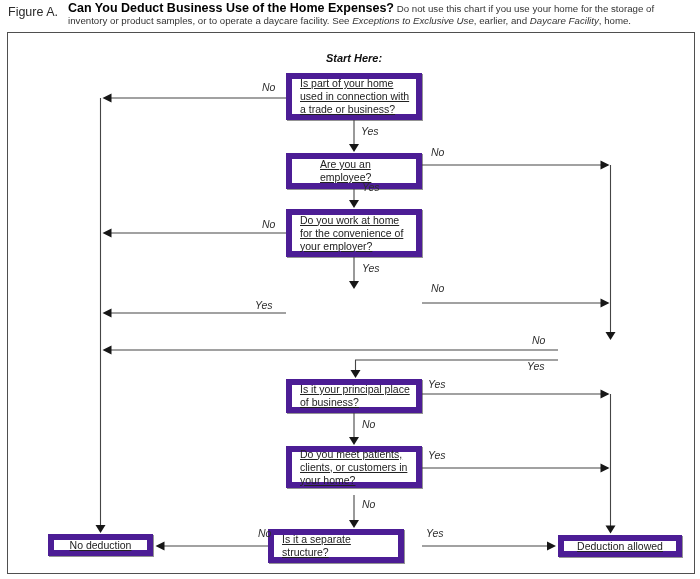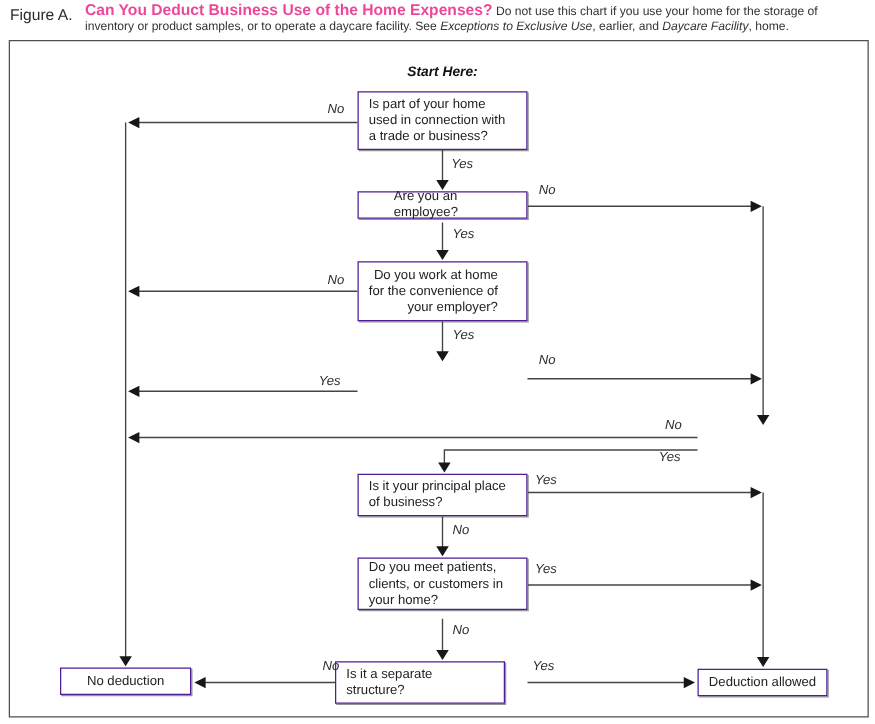--- a/index.html
+++ b/index.html
@@ -9,36 +9,37 @@
     font-family:"Liberation Sans", sans-serif;
   }
   .fig-label {
     position:absolute; left:8px; top:5px;
     font-size:12.5px; color:#2a2a2a;
   }
   .header-text {
     position:absolute; left:68px; top:3px; width:628px;
     font-size:9.7px; line-height:11.5px; color:#333;
   }
-  .header-title { font-weight:bold; font-size:12.5px; color:#ec4899; }
+  .header-title { font-weight:bold; font-size:12.5px; color:#000000; }
   .chart-border {
     position:absolute; left:7px; top:32px; width:686px; height:540px;
     border:1px solid #4f4f4f; background:#fff;
   }
   .flow-svg { position:absolute; left:0; top:0; pointer-events:none; }
   .flow-svg path { stroke:#454545; stroke-width:1.1; fill:none; }
   .flow-svg polygon { fill:#171717; stroke:none; }
   .node {
     position:absolute; box-sizing:border-box;
-    background:#fff; border:1px solid #4c1d95;
+    background:#fff; border:6px solid #4c1d95;
     box-shadow:1px 1px 0 rgba(60,60,60,0.55);
     display:flex; align-items:center;
     padding:1px 4px 1px 8px;
     font-size:10.5px; line-height:13px; color:#222;
     white-space:pre-line;
+    text-decoration:underline;
   }
   .terminal { justify-content:center; text-align:center; padding:1px 2px; }
   .start-label {
     position:absolute; left:286px; top:52px; width:136px;
     text-align:center; font-weight:bold; font-style:italic;
     font-size:11px; color:#111;
   }
   .edge-label {
     position:absolute; font-style:italic; font-size:10.5px; color:#2e2e2e;
   }
@@ -102,34 +103,34 @@
     <polygon points="556,546 547,541.5 547,550.5"></polygon>
     <path d="M286 546 H161"></path>
     <polygon points="155.5,546 164.5,541.5 164.5,550.5"></polygon>
   </svg>
 
   <div class="start-label">Start Here:</div>
 
   <div class="node" style="left:286px;top:73px;width:136px;height:47px;">Is part of your home
 used in connection with
 a trade or business?</div>
-  <div class="node" style="left:286px;top:153px;width:136px;height:22px;padding-left:28px;">Are you an employee?</div>
-  <div class="node" style="left:286px;top:209px;width:136px;height:48px;text-align:right;">Do you work at home
+  <div class="node" style="left:286px;top:153px;width:136px;height:36px;padding-left:28px;">Are you an employee?</div>
+  <div class="node" style="left:286px;top:209px;width:136px;height:48px;">Do you work at home
 for the convenience of
 your employer?</div>
   <div class="node" style="left:286px;top:379px;width:136px;height:34px;">Is it your principal place
 of business?</div>
   <div class="node" style="left:286px;top:446px;width:136px;height:42px;">Do you meet patients,
 clients, or customers in
 your home?</div>
   <div class="node" style="left:268px;top:529px;width:136px;height:34px;">Is it a separate
 structure?</div>
 
   <div class="node terminal" style="left:48px;top:534px;width:105px;height:22px;">No deduction</div>
-  <div class="node terminal" style="left:558px;top:535px;width:104px;height:22px;">Deduction allowed</div>
+  <div class="node terminal" style="left:558px;top:535px;width:124px;height:22px;">Deduction allowed</div>
 
   <span class="edge-label" style="left:262px;top:81px;">No</span>
   <span class="edge-label" style="left:361px;top:125px;">Yes</span>
   <span class="edge-label" style="left:431px;top:146px;">No</span>
   <span class="edge-label" style="left:362px;top:181px;">Yes</span>
   <span class="edge-label" style="left:262px;top:218px;">No</span>
   <span class="edge-label" style="left:362px;top:262px;">Yes</span>
   <span class="edge-label" style="left:255px;top:299px;">Yes</span>
   <span class="edge-label" style="left:431px;top:282px;">No</span>
   <span class="edge-label" style="left:532px;top:334px;">No</span>

